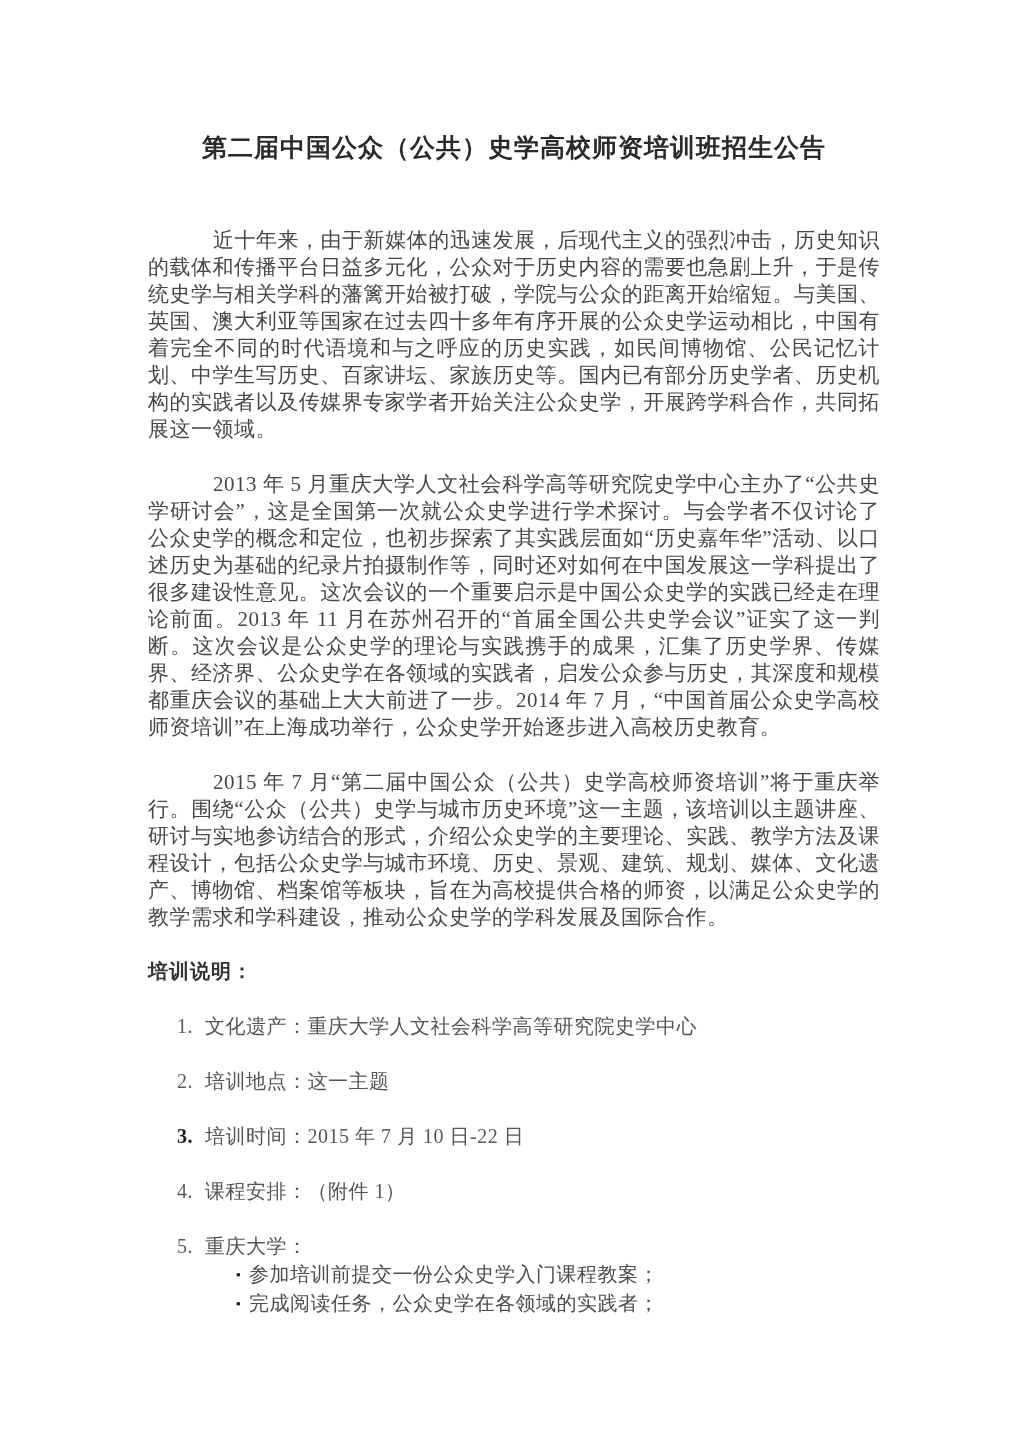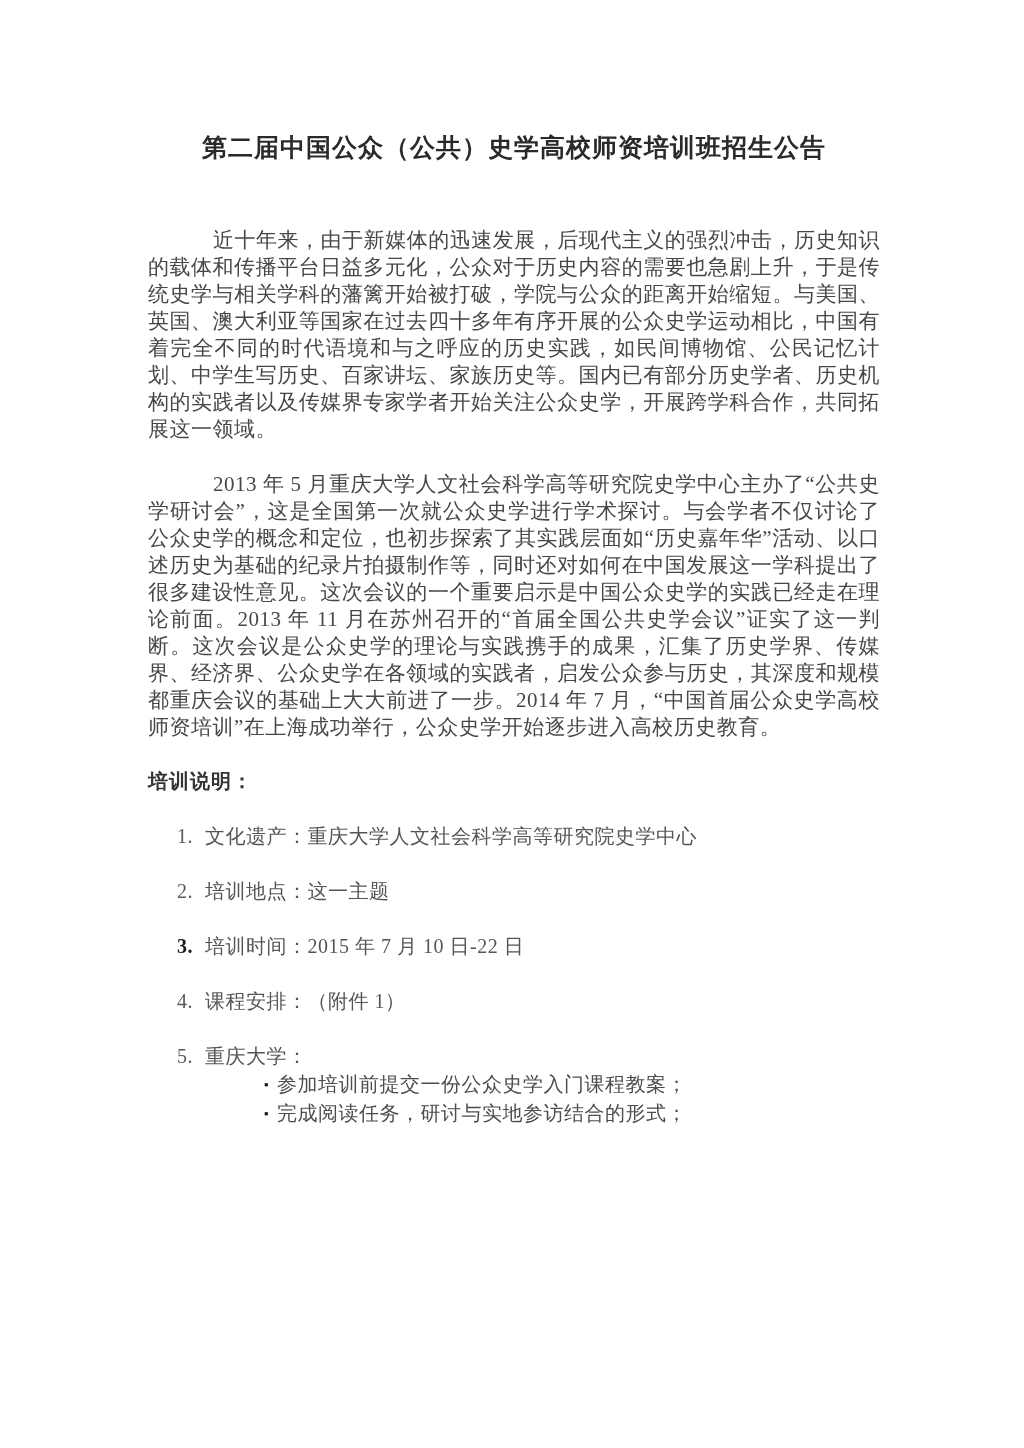--- a/index.html
+++ b/index.html
@@ -66,21 +66,21 @@
     display: inline-block;
     width: 28px;
     margin-left: 29px;
     color: #5a5a5a;
   }
   .list-item .num.bold-num {
     font-weight: 700;
     color: #1c1c1c;
   }
   .sub-bullets {
-    margin-left: 116px;
+    margin-left: 88px;
   }
   .sub-item {
     font-size: 20px;
     line-height: 28px;
     color: #4d4d4d;
     letter-spacing: 0.5px;
   }
   .sub-item .bullet {
     display: inline-block;
     font-size: 13px;
@@ -93,20 +93,21 @@
 <body>
 
 <div class="page">
   <div class="content">
 
     <h1 class="doc-title">第二届中国公众（公共）史学高校师资培训班招生公告</h1>
 
     <div class="body-text">
       <p class="para">近十年来，由于新媒体的迅速发展，后现代主义的强烈冲击，历史知识的载体和传播平台日益多元化，公众对于历史内容的需要也急剧上升，于是传统史学与相关学科的藩篱开始被打破，学院与公众的距离开始缩短。与美国、英国、澳大利亚等国家在过去四十多年有序开展的公众史学运动相比，中国有着完全不同的时代语境和与之呼应的历史实践，如民间博物馆、公民记忆计划、中学生写历史、百家讲坛、家族历史等。国内已有部分历史学者、历史机构的实践者以及传媒界专家学者开始关注公众史学，开展跨学科合作，共同拓展这一领域。</p>
       <p class="para">2013 年 5 月重庆大学人文社会科学高等研究院史学中心主办了“公共史学研讨会”，这是全国第一次就公众史学进行学术探讨。与会学者不仅讨论了公众史学的概念和定位，也初步探索了其实践层面如“历史嘉年华”活动、以口述历史为基础的纪录片拍摄制作等，同时还对如何在中国发展这一学科提出了很多建设性意见。这次会议的一个重要启示是中国公众史学的实践已经走在理论前面。2013 年 11 月在苏州召开的“首届全国公共史学会议”证实了这一判断。这次会议是公众史学的理论与实践携手的成果，汇集了历史学界、传媒界、经济界、公众史学在各领域的实践者，启发公众参与历史，其深度和规模都重庆会议的基础上大大前进了一步。2014 年 7 月，“中国首届公众史学高校师资培训”在上海成功举行，公众史学开始逐步进入高校历史教育。</p>
+      <p class="para">2015 年 7 月“第二届中国公众（公共）史学高校师资培训”将于重庆举行。围绕“公众（公共）史学与城市历史环境”这一主题，该培训以主题讲座、研讨与实地参访结合的形式，介绍公众史学的主要理论、实践、教学方法及课程设计，包括公众史学与城市环境、历史、景观、建筑、规划、媒体、文化遗产、博物馆、档案馆等板块，旨在为高校提供合格的师资，以满足公众史学的教学需求和学科建设，推动公众史学的学科发展及国际合作。</p>
     </div>
 
     <h2 class="section-heading">培训说明：</h2>
 
     <div class="list">
 
       <div class="list-item">
         <span class="num">1.</span><span>文化遗产：重庆大学人文社会科学高等研究院史学中心</span>
       </div>
 
@@ -122,20 +123,20 @@
         <span class="num">4.</span><span>课程安排：（附件 1）</span>
       </div>
 
       <div class="list-item">
         <span class="num">5.</span><span>重庆大学：</span>
         <div class="sub-bullets">
           <div class="sub-item">
             <span class="bullet">▪</span><span>参加培训前提交一份公众史学入门课程教案；</span>
           </div>
           <div class="sub-item">
-            <span class="bullet">▪</span><span>完成阅读任务，研讨与实地参访结合的形式；</span>
+            <span class="bullet">▪</span><span>完成阅读任务，公众史学在各领域的实践者；</span>
           </div>
         </div>
       </div>
 
     </div>
   </div>
 </div>
 
 </body></html>

